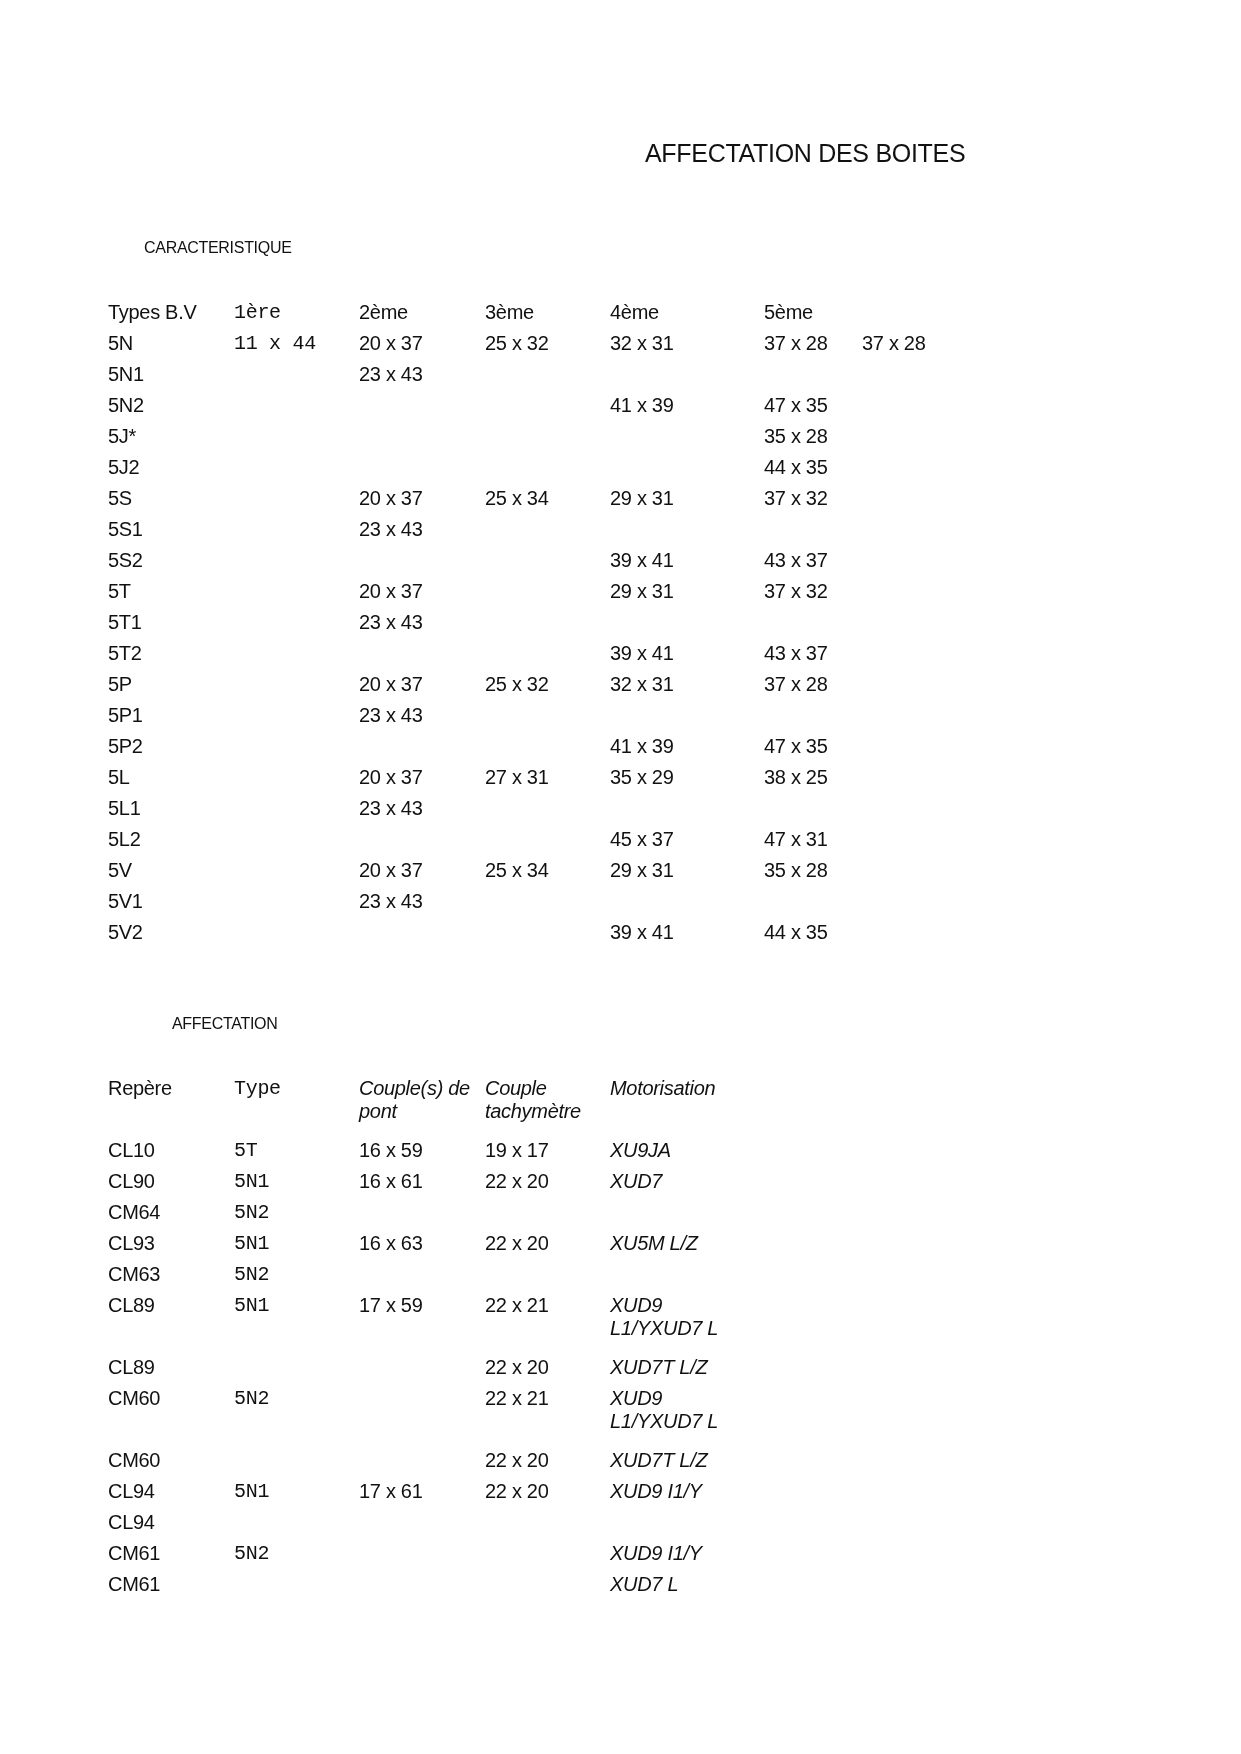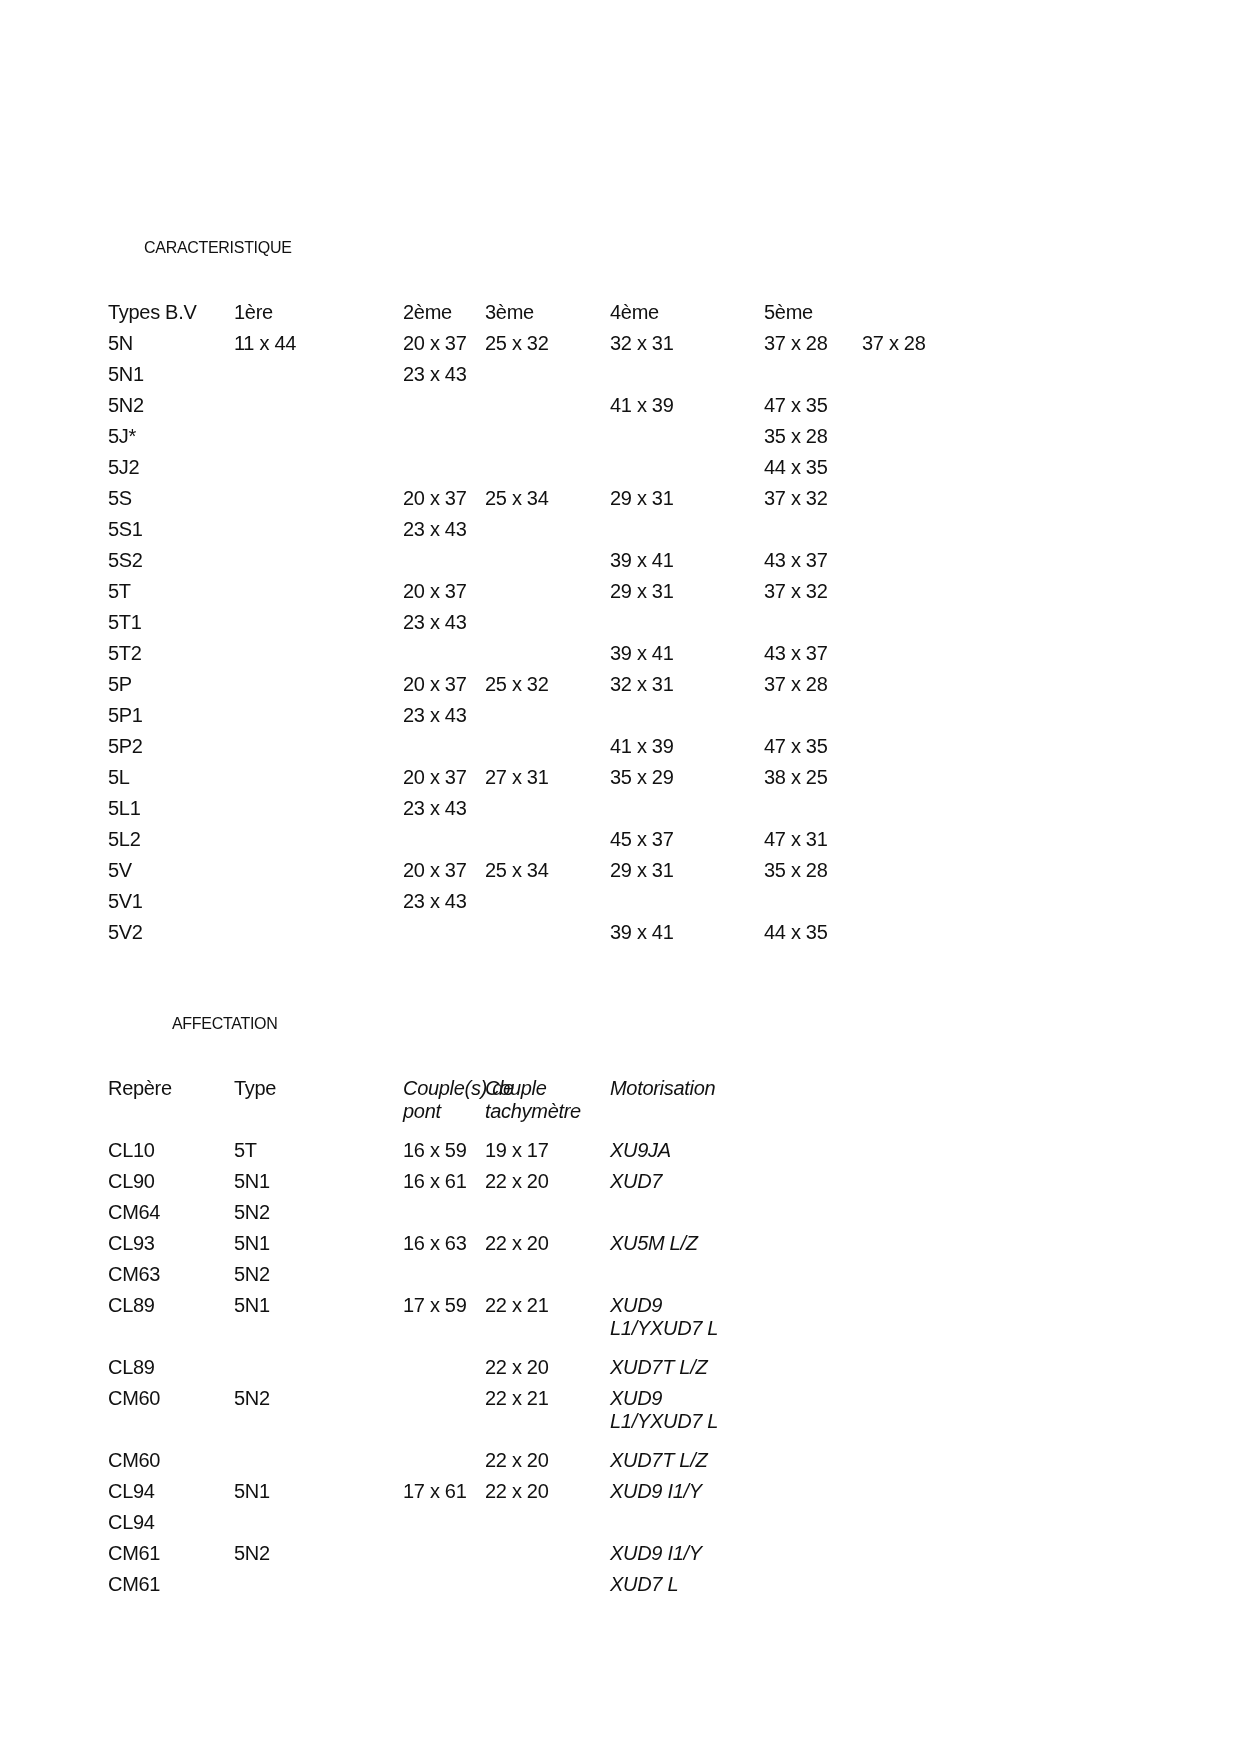--- a/index.html
+++ b/index.html
@@ -16,35 +16,36 @@
   .section-heading {
     position: absolute; font-size: 16px; white-space: nowrap; letter-spacing: -0.3px;
   }
   .grid { position: absolute; left: 108px; }
   .row { position: relative; height: 31px; }
   .cell {
     position: absolute; top: 0; font-size: 20px; line-height: 23px;
     white-space: nowrap; letter-spacing: -0.3px;
   }
   .c0 { left: 0; }
-  .c1 { left: 126px; }
-  .c2 { left: 251px; margin-left: 44px; }
+  .c1 { left: 126px; font-family: Liberation Mono, monospace; }
+  .c2 { left: 251px; }
   .c3 { left: 377px; }
   .c4 { left: 502px; }
   .c5 { left: 628px; margin-left: 28px; }
   .c6 { left: 754px; }
   .wrap { white-space: normal; width: 118px; font-style: italic; }
   .hdr-row { height: 62px; }
   .tall { height: 62px; }
 </style>
 </head>
 <body>
 
 <div class="page">
 
+  <div class="title">AFFECTATION DES BOITES</div>
 
   <div class="section-heading" style="left:144px; top:239px;">CARACTERISTIQUE</div>
 
   <div class="grid" style="top:301px;">
     <div class="row">
       <span class="cell c0">Types B.V</span>
       <span class="cell c1">1ère</span>
       <span class="cell c2">2ème</span>
       <span class="cell c3">3ème</span>
       <span class="cell c4">4ème</span>

